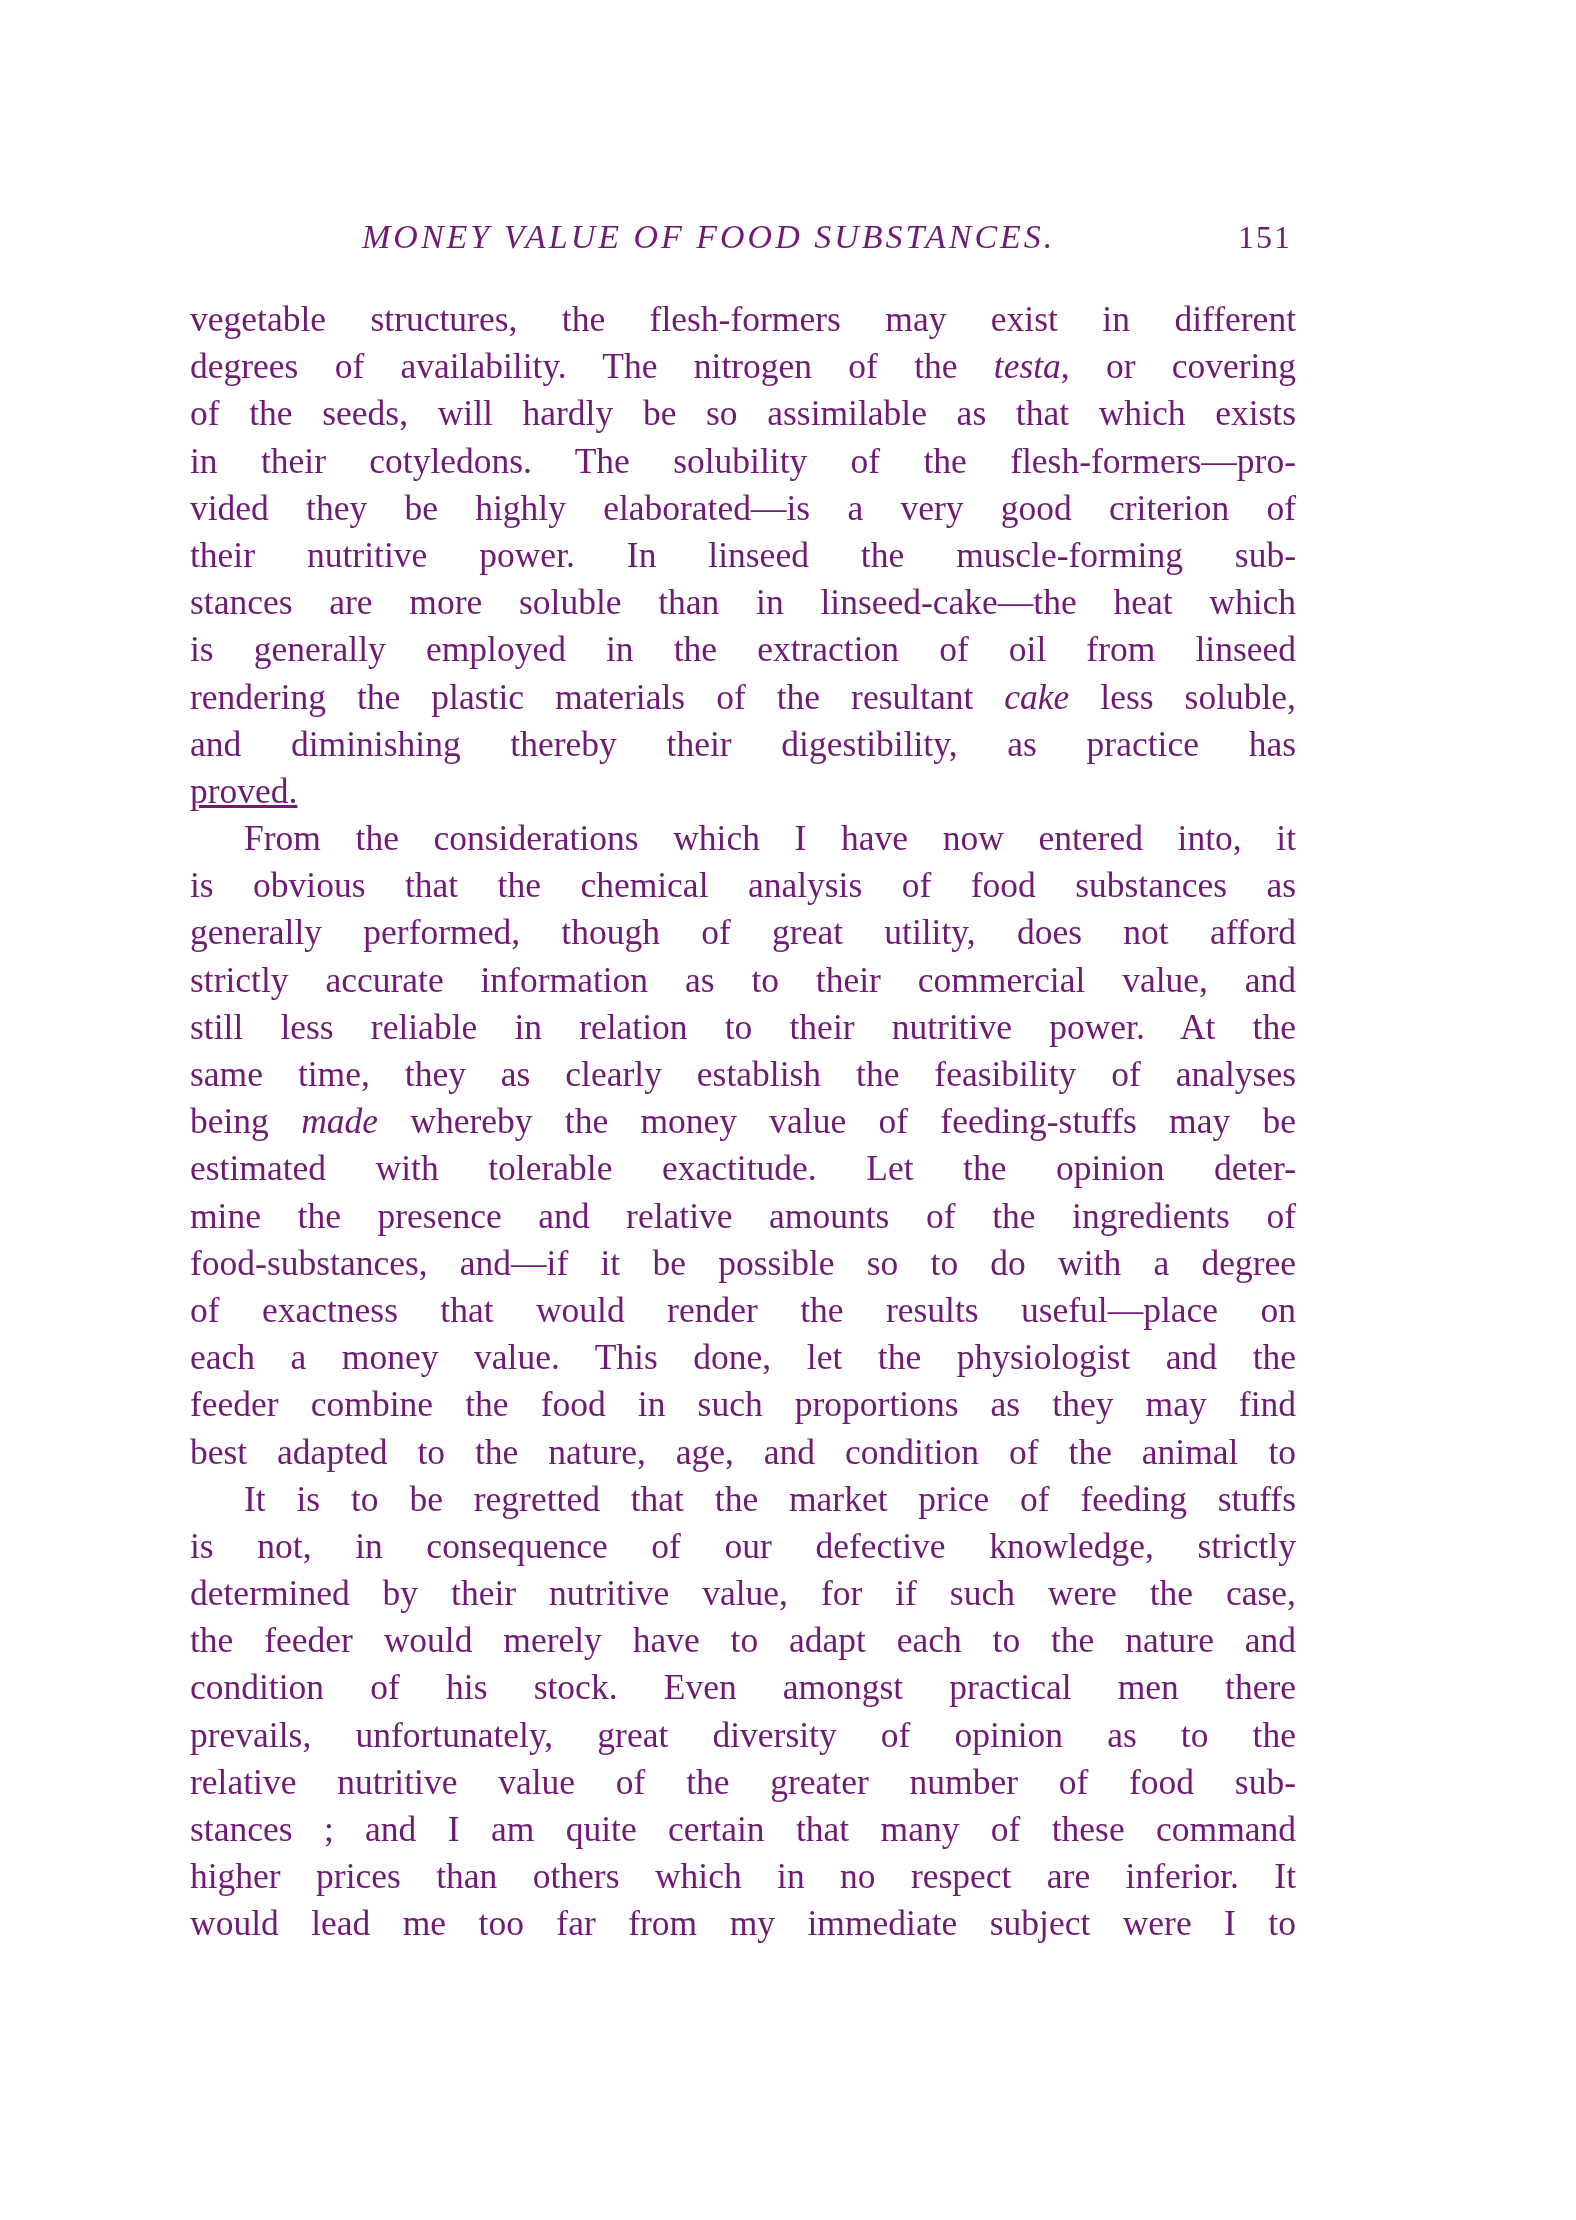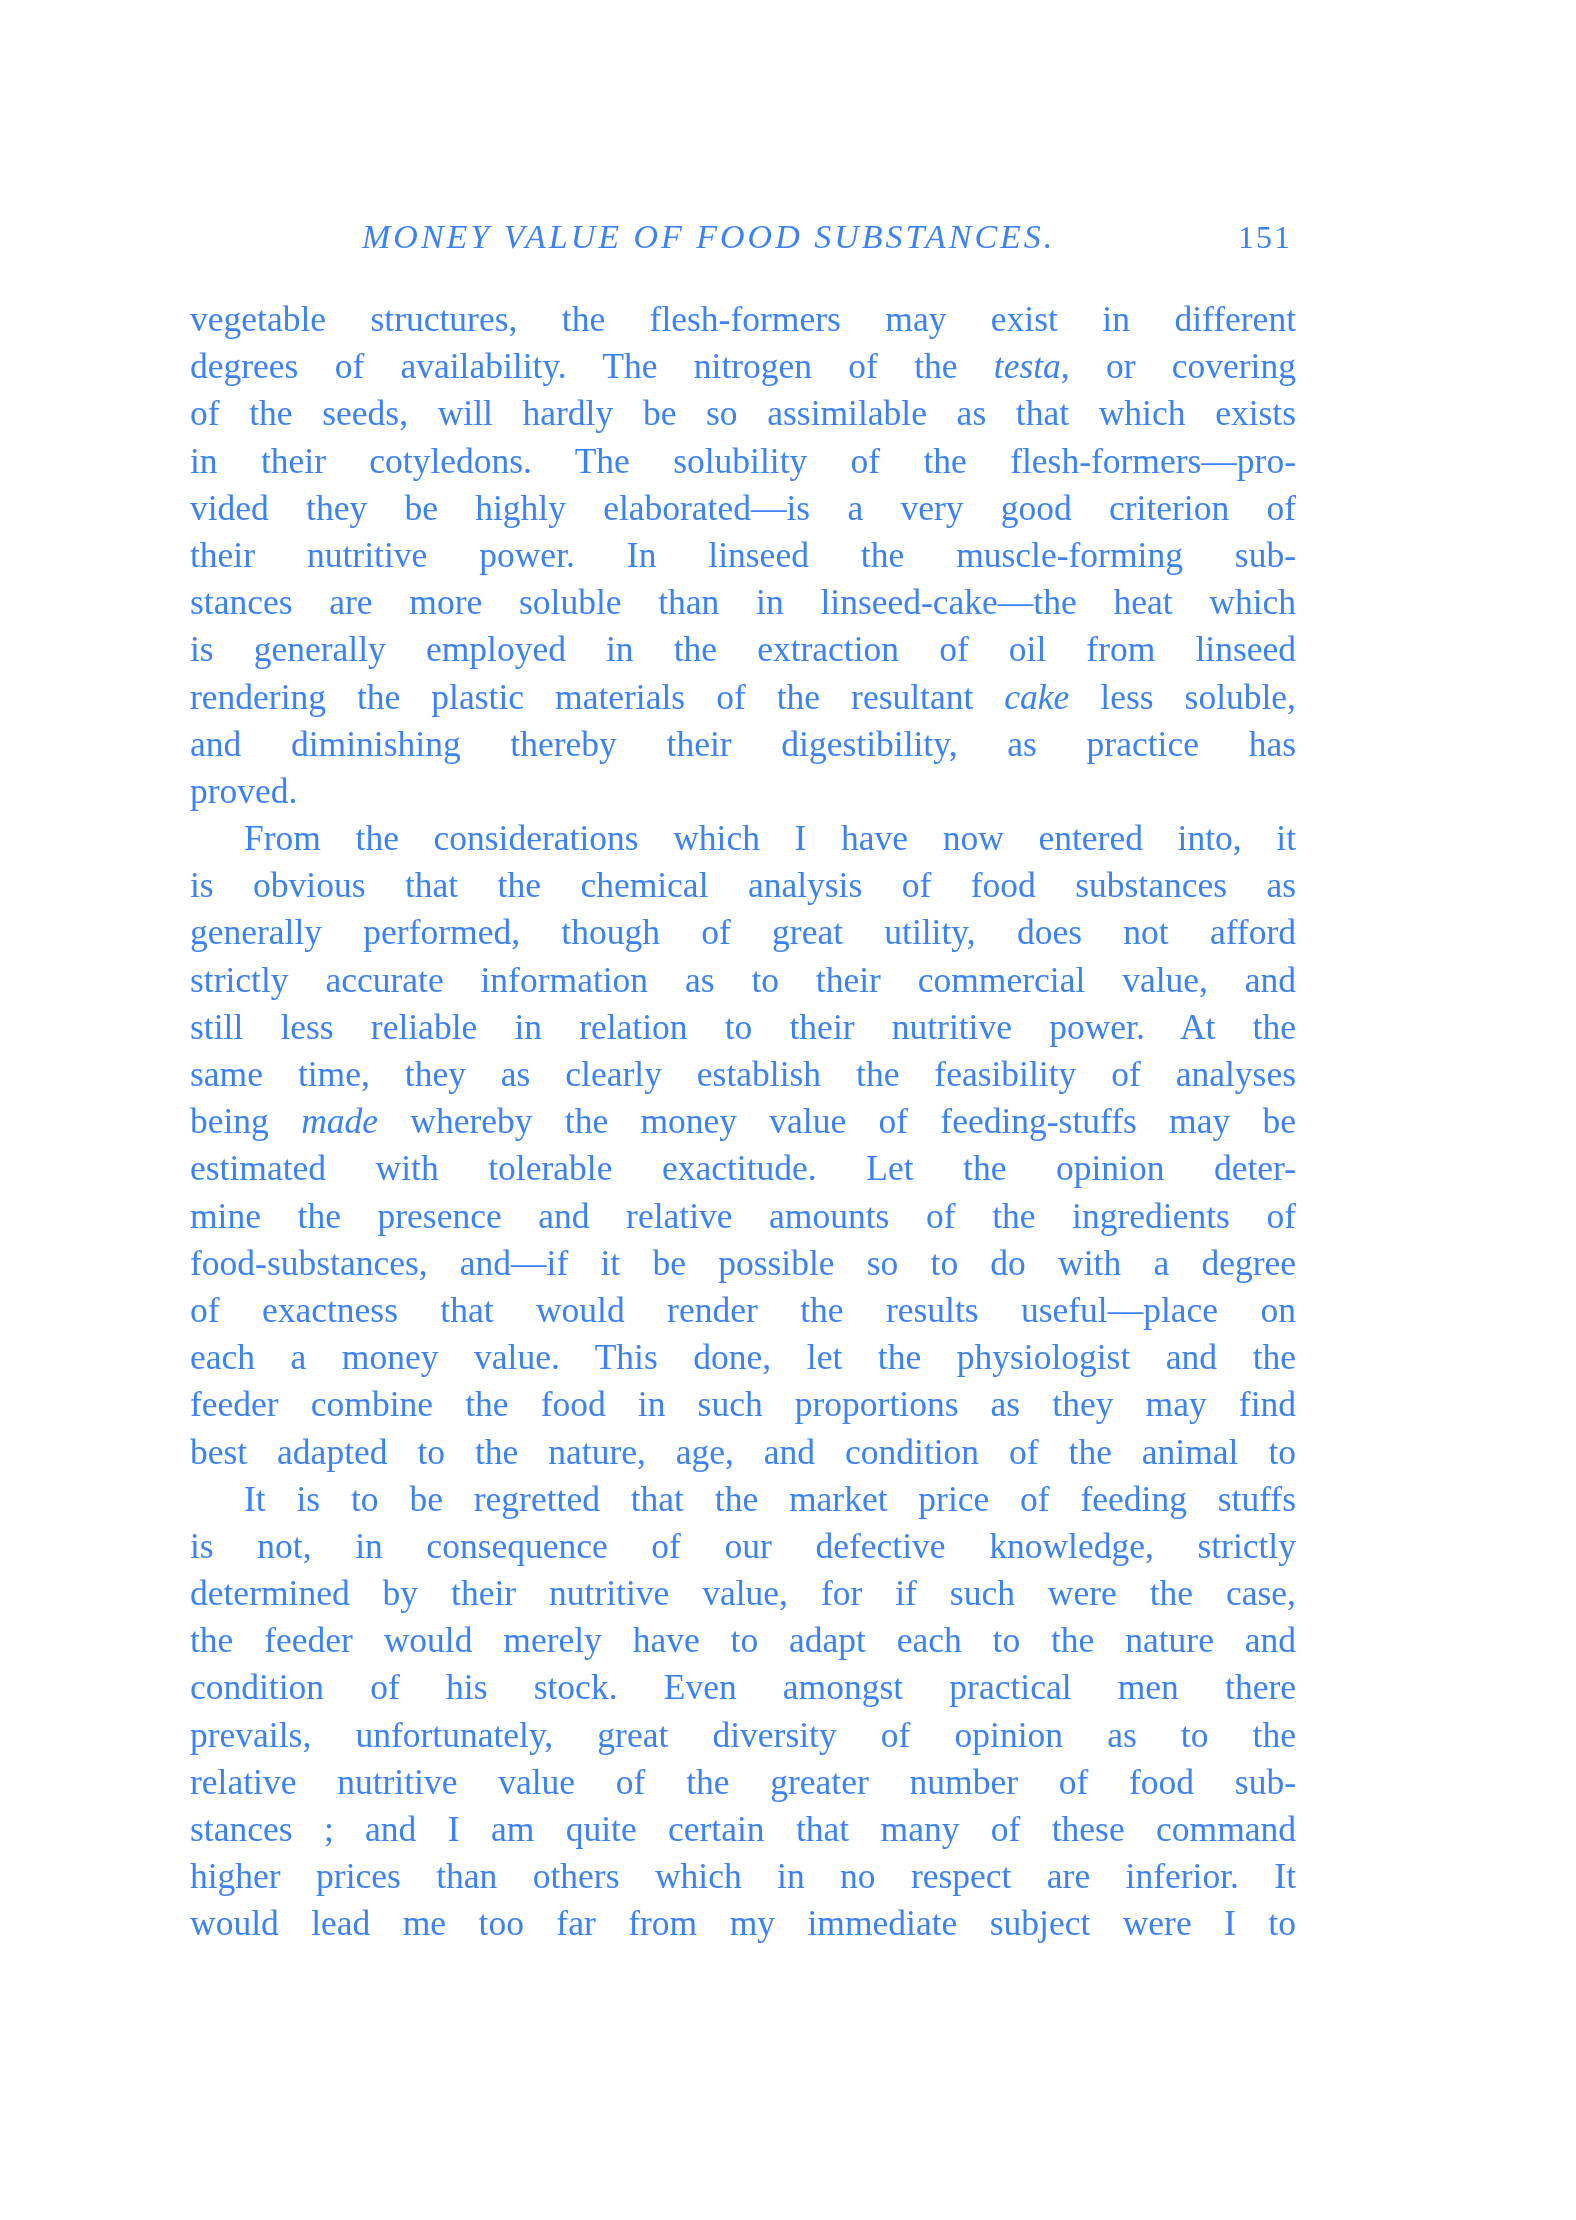--- a/index.html
+++ b/index.html
@@ -1,19 +1,19 @@
 <!DOCTYPE html>
 <html><head>
 <meta charset="utf-8">
 <style>
   html, body { margin: 0; padding: 0; background: #ffffff; }
   body { width: 1576px; height: 2220px; position: relative; overflow: hidden; }
   .page {
     position: absolute; left: 0; top: 0; width: 1576px; height: 2220px;
-    background: #ffffff; color: #3b82f6;
+    background: #ffffff; color: #701a75;
     font-family: "Liberation Serif", "DejaVu Serif", serif;
   }
   .running-head {
     position: absolute; left: 362px; top: 212px; width: 930px; height: 50px;
   }
   .running-title {
     position: absolute; left: 0; top: 0;
     font-style: italic; font-size: 34px; letter-spacing: 3px;
     line-height: 50px; white-space: nowrap;
   }
@@ -22,21 +22,21 @@
     font-size: 32px; letter-spacing: 2px; line-height: 50px; margin-left: 46px;
   }
   .body-text {
     position: absolute; left: 190px; top: 296px; width: 1106px;
     font-size: 35.5px; line-height: 47.2px;
   }
   .line {
     display: block; height: 47.2px; white-space: nowrap;
     text-align: justify; text-align-last: justify;
   }
-  .line.last { text-align-last: left; }
+  .line.last { text-align-last: left; text-decoration: underline; }
   .line.indent { padding-left: 54px; }
   em { font-style: italic; margin-top: 9px; }
 </style>
 </head>
 <body>
 
 <div class="page">
   <div class="running-head">
     <span class="running-title">MONEY VALUE OF FOOD SUBSTANCES.</span>
     <span class="page-number">151</span>

